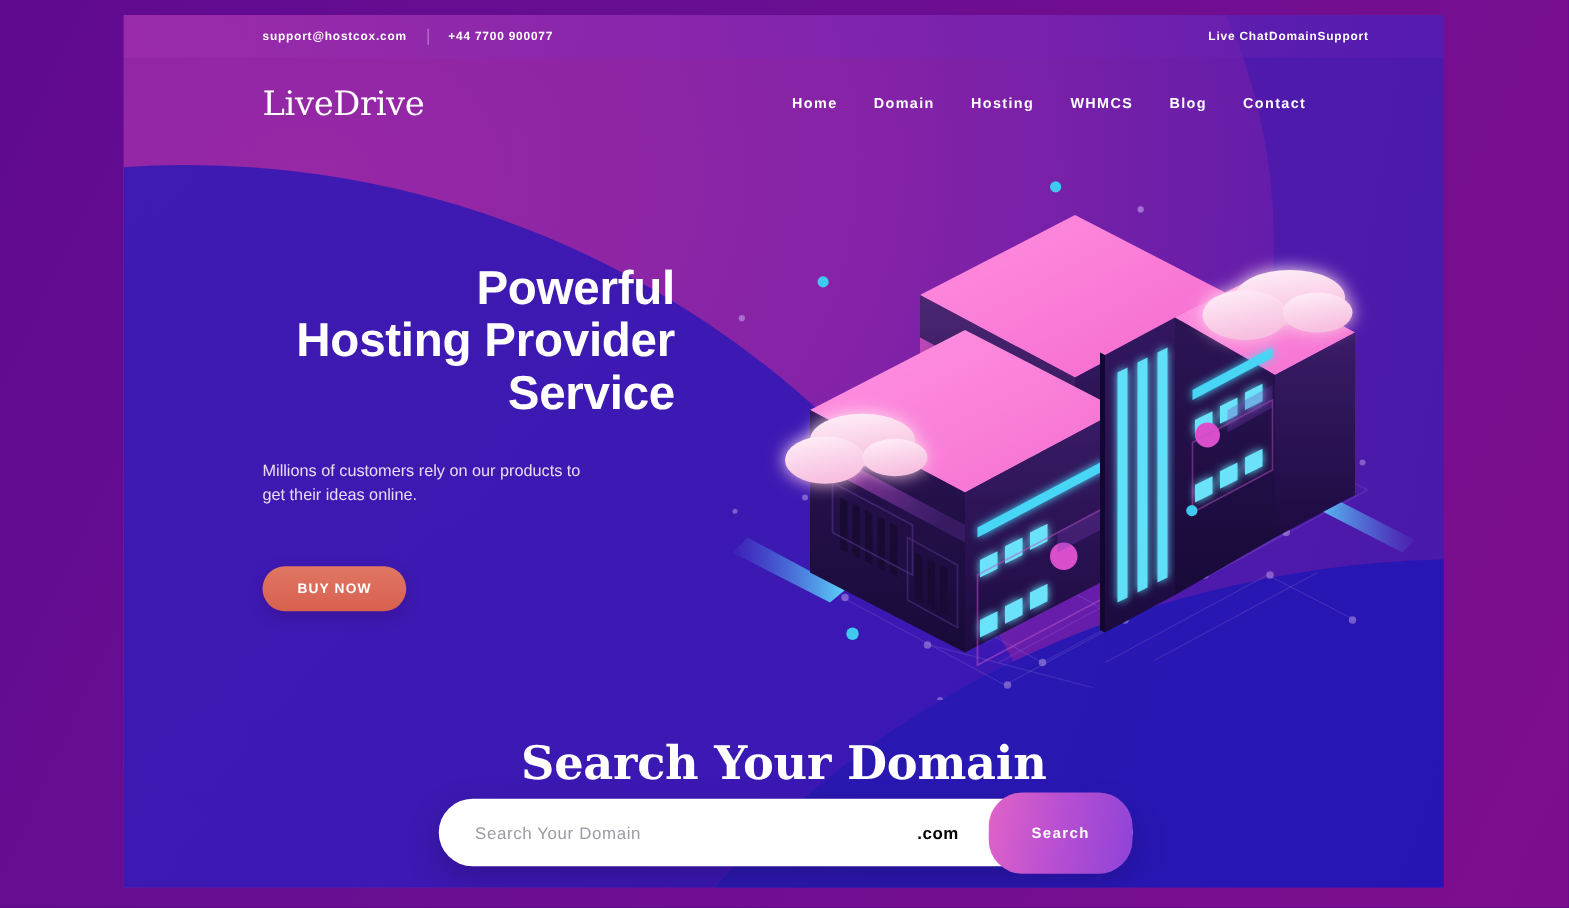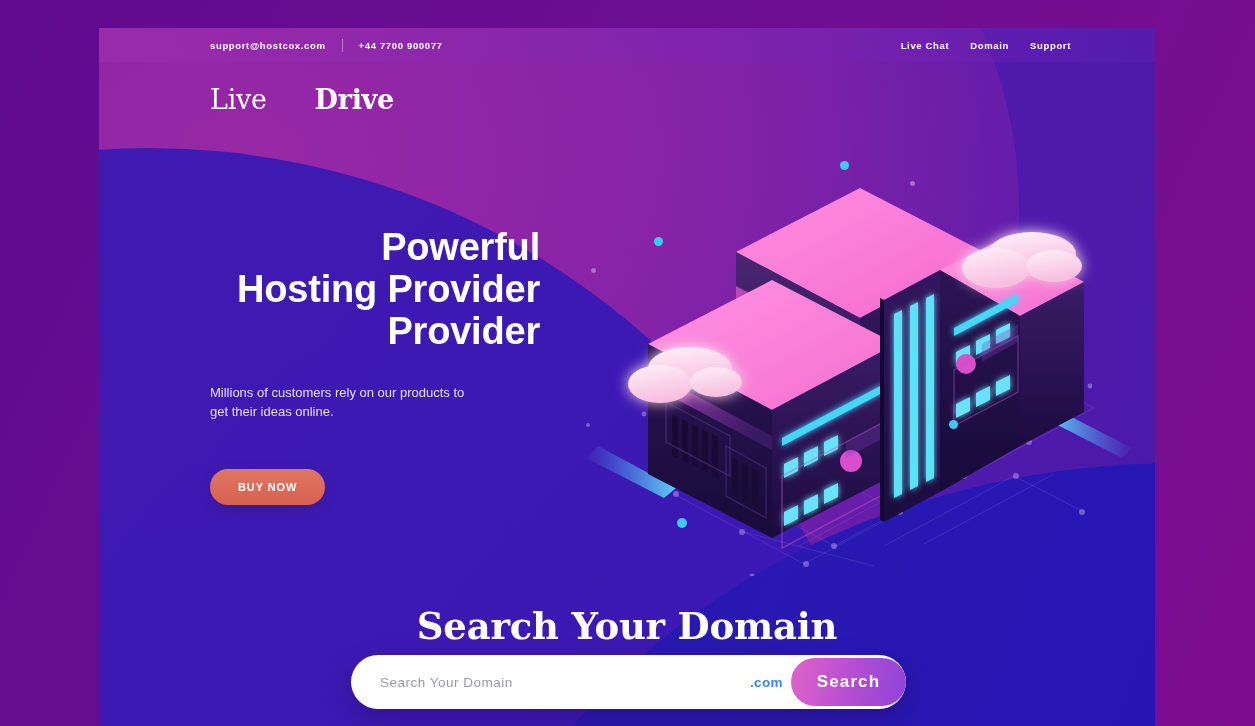--- a/index.html
+++ b/index.html
@@ -19,21 +19,21 @@
     width: 1255px;
     height: 726px;
     background: linear-gradient(115deg, #600A90 0%, #6A0E92 40%, #7D0D8E 100%);
     overflow: hidden;
   }
 
   
   #frame {
     position: absolute;
     left: 99px;
-    top: 28px;
+    top: 12px;
     width: 1056px;
     height: 698px;
     overflow: hidden;
     background: linear-gradient(100deg,
         #8A2A9F 0%,
         #7E259E 14%,
         #6B1FA6 38%,
         #5A1BAC 60%,
         #4E1AAC 80%,
         #4A19AA 100%);
@@ -109,23 +109,22 @@
     white-space: nowrap;
   }
   .topbar-sep {
     width: 1px;
     height: 13px;
     background: rgba(255,255,255,0.38);
   }
   .topbar-right {
     display: flex;
     align-items: center;
-    gap: 21px;
     margin-left: auto;
-    margin-right: 84px;
+    margin-right: 60px;
   }
 
   
   .masthead {
     position: absolute;
     left: 0; top: 34px;
     width: 100%;
     height: 74px;
     display: flex;
     align-items: center;
@@ -135,21 +134,21 @@
     margin-left: 111px;
     font-family: "DejaVu Serif", "Liberation Serif", serif;
     font-size: 27px;
     color: #ffffff;
     letter-spacing: -0.3px;
     line-height: 1;
     cursor: pointer;
     white-space: nowrap;
   }
   .logo .lg-thin { font-weight: normal; }
-  .logo .lg-bold { font-weight: bold; margin-left: 48px; }
+  .logo .lg-bold { font-weight: normal; }
 
   .mainnav {
     margin-left: auto;
     margin-right: 110px;
     display: flex;
     align-items: center;
     gap: 29px;
   }
   .mainnav a {
     color: #ffffff;
@@ -257,33 +256,33 @@
     margin-left: 29px;
     font-size: 13.5px;
     letter-spacing: 0.5px;
     color: #4a4a58;
     font-family: "Liberation Sans", sans-serif;
   }
   .search-input::placeholder { color: #9a9aa6; }
   .tld {
     font-size: 13.5px;
     font-weight: bold;
-    color: #3b82f6;
+    color: #000000;
     letter-spacing: 0.4px;
-    margin-right: 8px;
+    margin-right: 24px;
     white-space: nowrap;
   }
   .search-btn {
-    height: 48px;
+    height: 65px;
     width: 115px;
     border: none;
     border-radius: 27px;
     background: linear-gradient(100deg, #E163C8 0%, #B84FD2 48%, #8E43D8 100%);
     color: #ffffff;
-    font-size: 17px;
+    font-size: 12px;
     font-weight: bold;
     letter-spacing: 1.1px;
     cursor: pointer;
     font-family: "Liberation Sans", sans-serif;
   }
 </style>
 </head>
 <body>
 
 <div id="stage">
@@ -304,27 +303,35 @@
         <a href="#">Live Chat</a>
         <a href="#">Domain</a>
         <a href="#">Support</a>
       </div>
     </div>
 
     <div class="masthead">
       <div class="logo">
         <span class="lg-thin">Live</span><span class="lg-bold">Drive</span>
       </div>
+      <nav class="mainnav">
+        <a href="#">Home</a>
+        <a href="#">Domain</a>
+        <a href="#">Hosting</a>
+        <a href="#">WHMCS</a>
+        <a href="#">Blog</a>
+        <a href="#">Contact</a>
+      </nav>
     </div>
 
     <div class="hero-copy">
       <h1 class="hero-title">
         <span>Powerful</span>
         <span>Hosting Provider</span>
-        <span>Provider</span>
+        <span>Service</span>
       </h1>
       <p class="hero-sub">Millions of customers rely on our products to get their ideas online.</p>
       <button class="buy-btn">BUY NOW</button>
     </div>
 
     <div class="illus">
       <svg viewBox="0 0 560 430" xmlns="http://www.w3.org/2000/svg">
         <defs>
           <linearGradient id="gRoofA" x1="0" y1="0" x2="1" y2="1">
             <stop offset="0%" stop-color="#FF8FE0"></stop>

